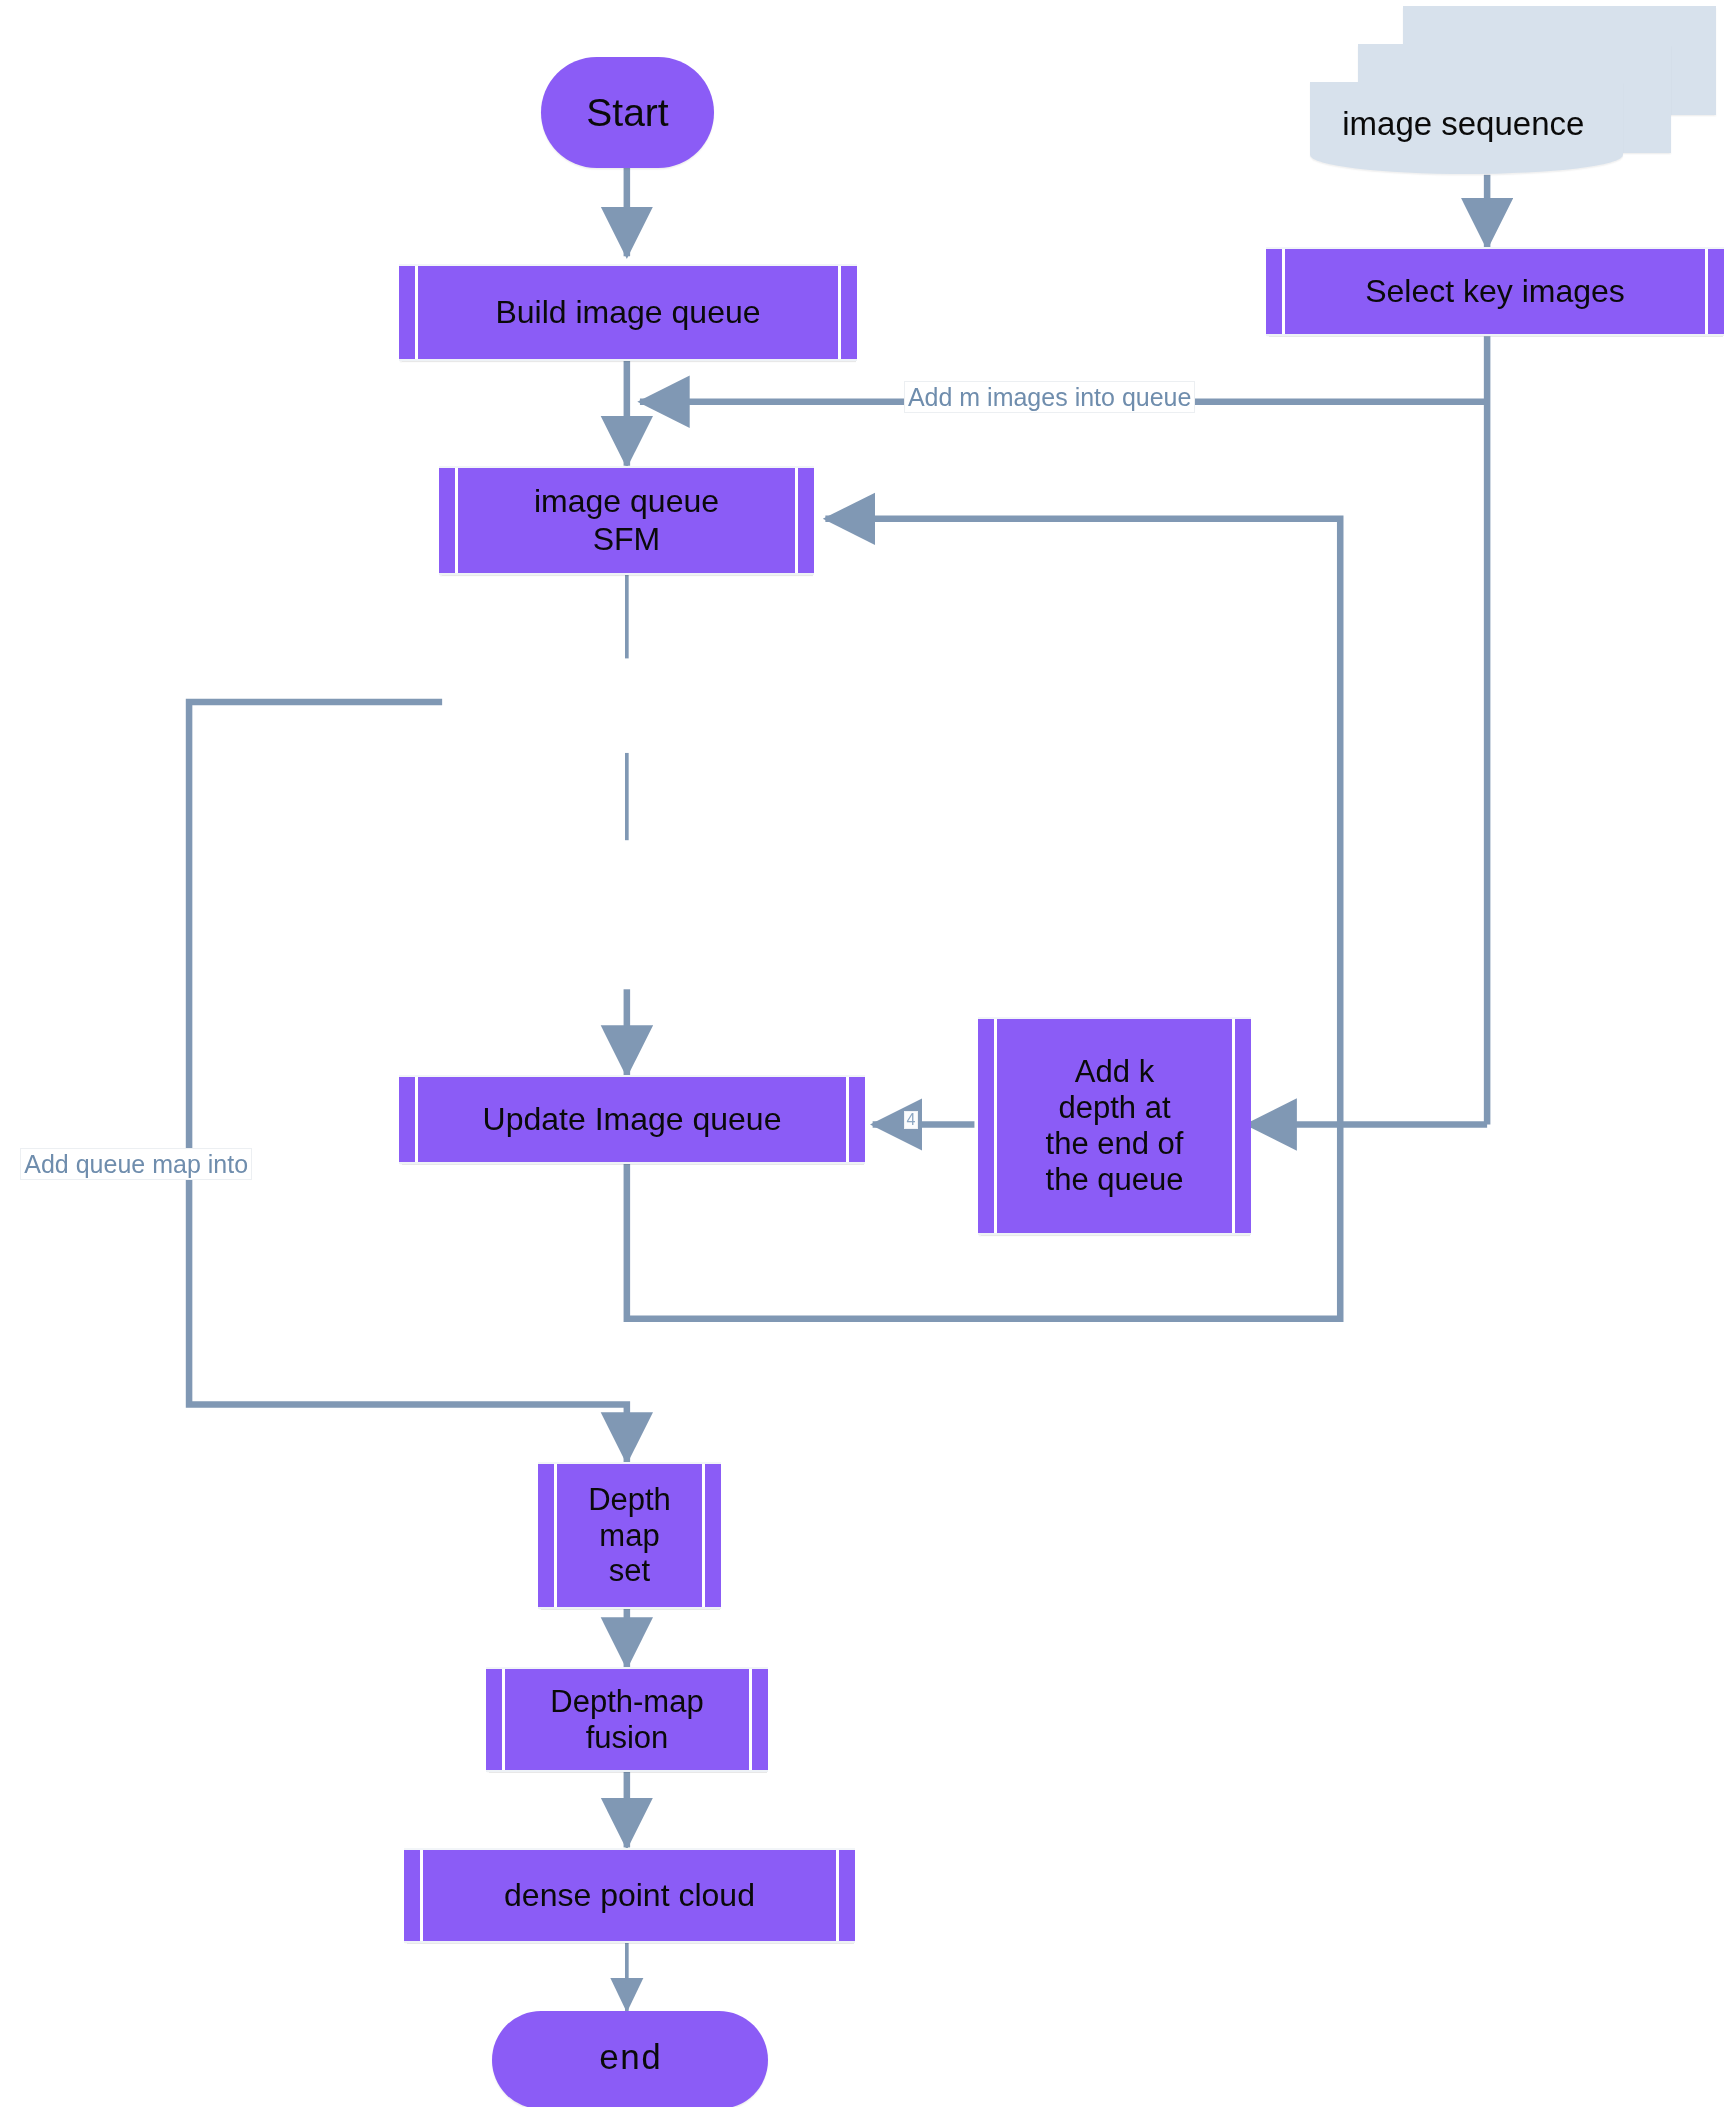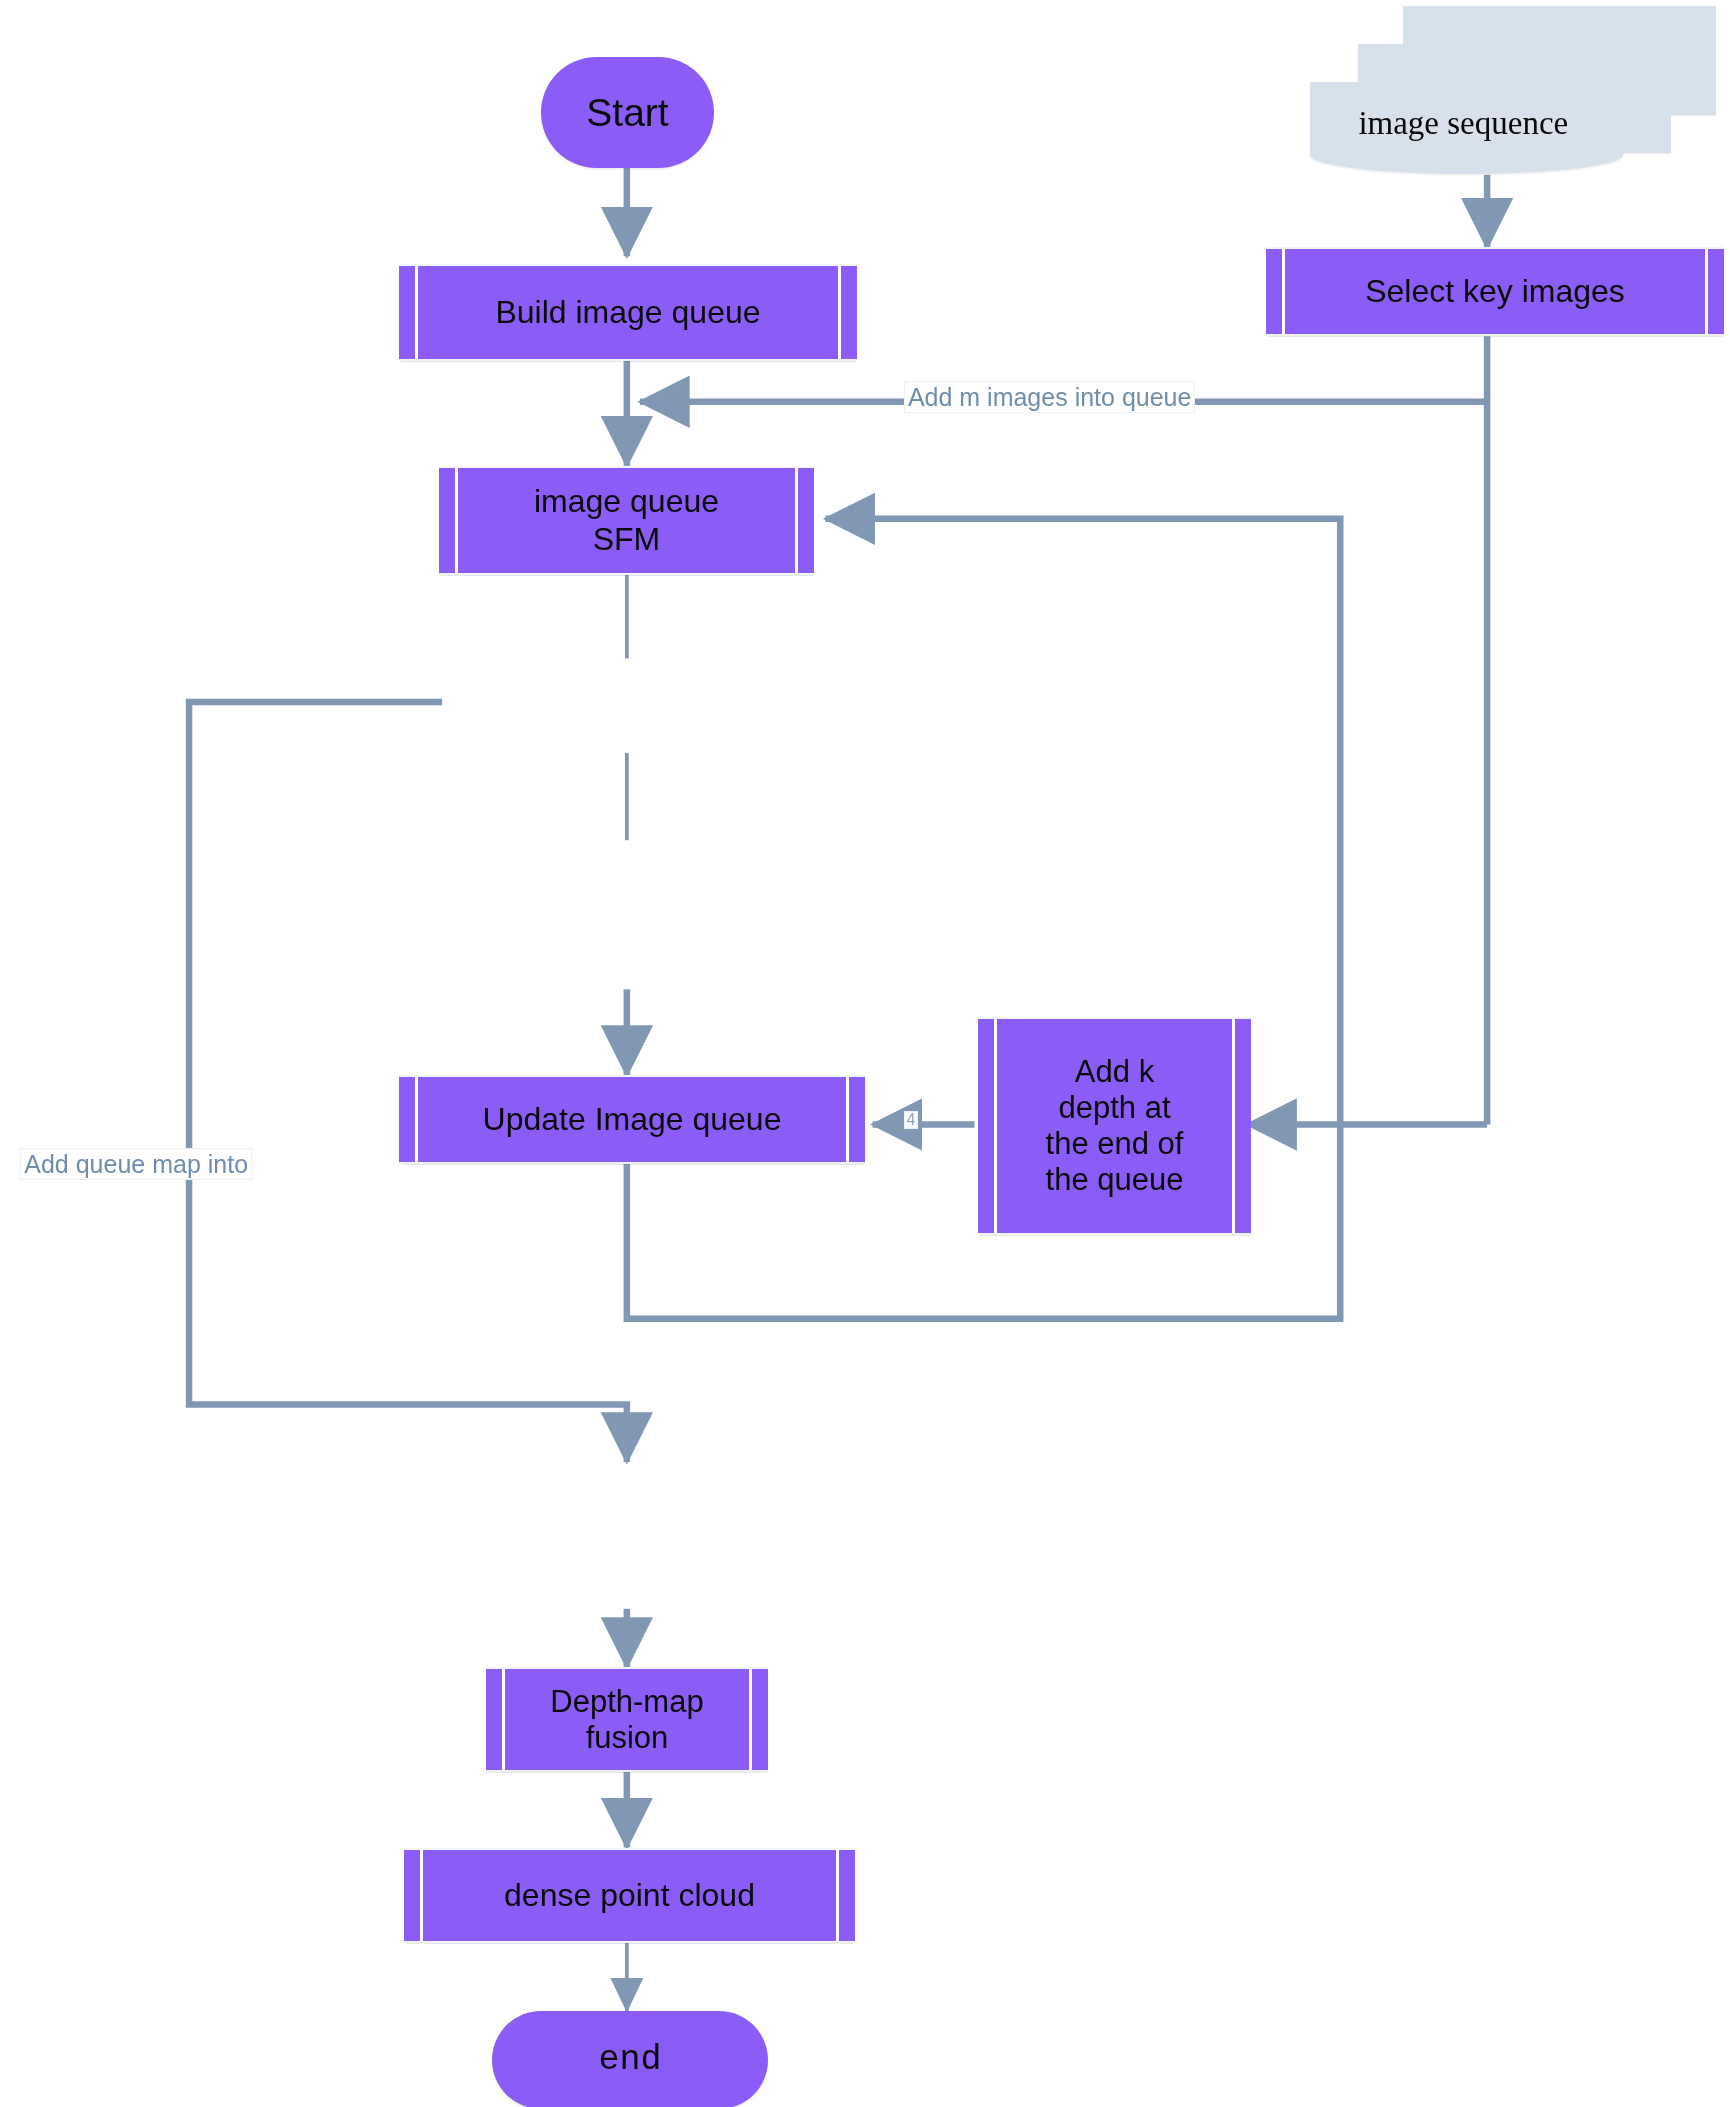--- a/index.html
+++ b/index.html
@@ -85,21 +85,21 @@
       <path d="M862,2436 L862,2540" stroke-width="9" marker-end="url(#ah)"></path>
 
       <path d="M862,2670 L862,2765" stroke-width="5" marker-end="url(#ah-thin)"></path>
     </g>
   </svg>
 
   <div class="node terminator" style="left:541px;top:57px;width:173px;height:111px;">
     <span>Start</span>
   </div>
 
-  <div class="multidoc" style="left:1301px;top:5.8px;width:422px;height:175px;font-family:Liberation Serif, serif;">
+  <div class="multidoc" style="left:1301px;top:5.8px;width:422px;height:175px;">
     <div class="sheet" style="left:102px;top:0px;width:313px;height:109px;box-shadow:0 1.5px 1.5px rgba(0,0,0,.06);"></div>
     <div class="sheet" style="left:57px;top:38px;width:313px;height:109px;box-shadow:0 1.5px 1.5px rgba(0,0,0,.06);"></div>
     <div class="sheet" style="left:8.7px;top:76px;width:313px;height:92px;
                 border-bottom-left-radius:50% 19px;border-bottom-right-radius:50% 19px;
                 box-shadow:0 1.5px 1.5px rgba(0,0,0,.06);"></div>
     <div class="label" style="left:5.8px;top:99px;width:313px;">image sequence</div>
   </div>
 
   <div class="node predef" style="left:399px;top:264px;width:458px;height:97px;">
     <span>Build image queue</span>
@@ -120,20 +120,25 @@
     <span>Update Image queue</span>
   </div>
 
   <div class="node predef" style="left:978px;top:1017px;width:273px;height:218px;flex-direction:column;font-size:31px;">
     <span>Add k</span>
     <span>depth at</span>
     <span>the end of</span>
     <span>the queue</span>
   </div>
 
+  <div class="node predef" style="left:538px;top:1462px;width:183px;height:147px;flex-direction:column;font-size:31px;">
+    <span>Depth</span>
+    <span>map</span>
+    <span>set</span>
+  </div>
 
   <div class="node predef" style="left:486px;top:1667px;width:282px;height:105px;flex-direction:column;font-size:31px;">
     <span>Depth-map</span>
     <span>fusion</span>
   </div>
 
   <div class="node predef" style="left:404px;top:1848px;width:451px;height:95px;">
     <span>dense point cloud</span>
   </div>
 

